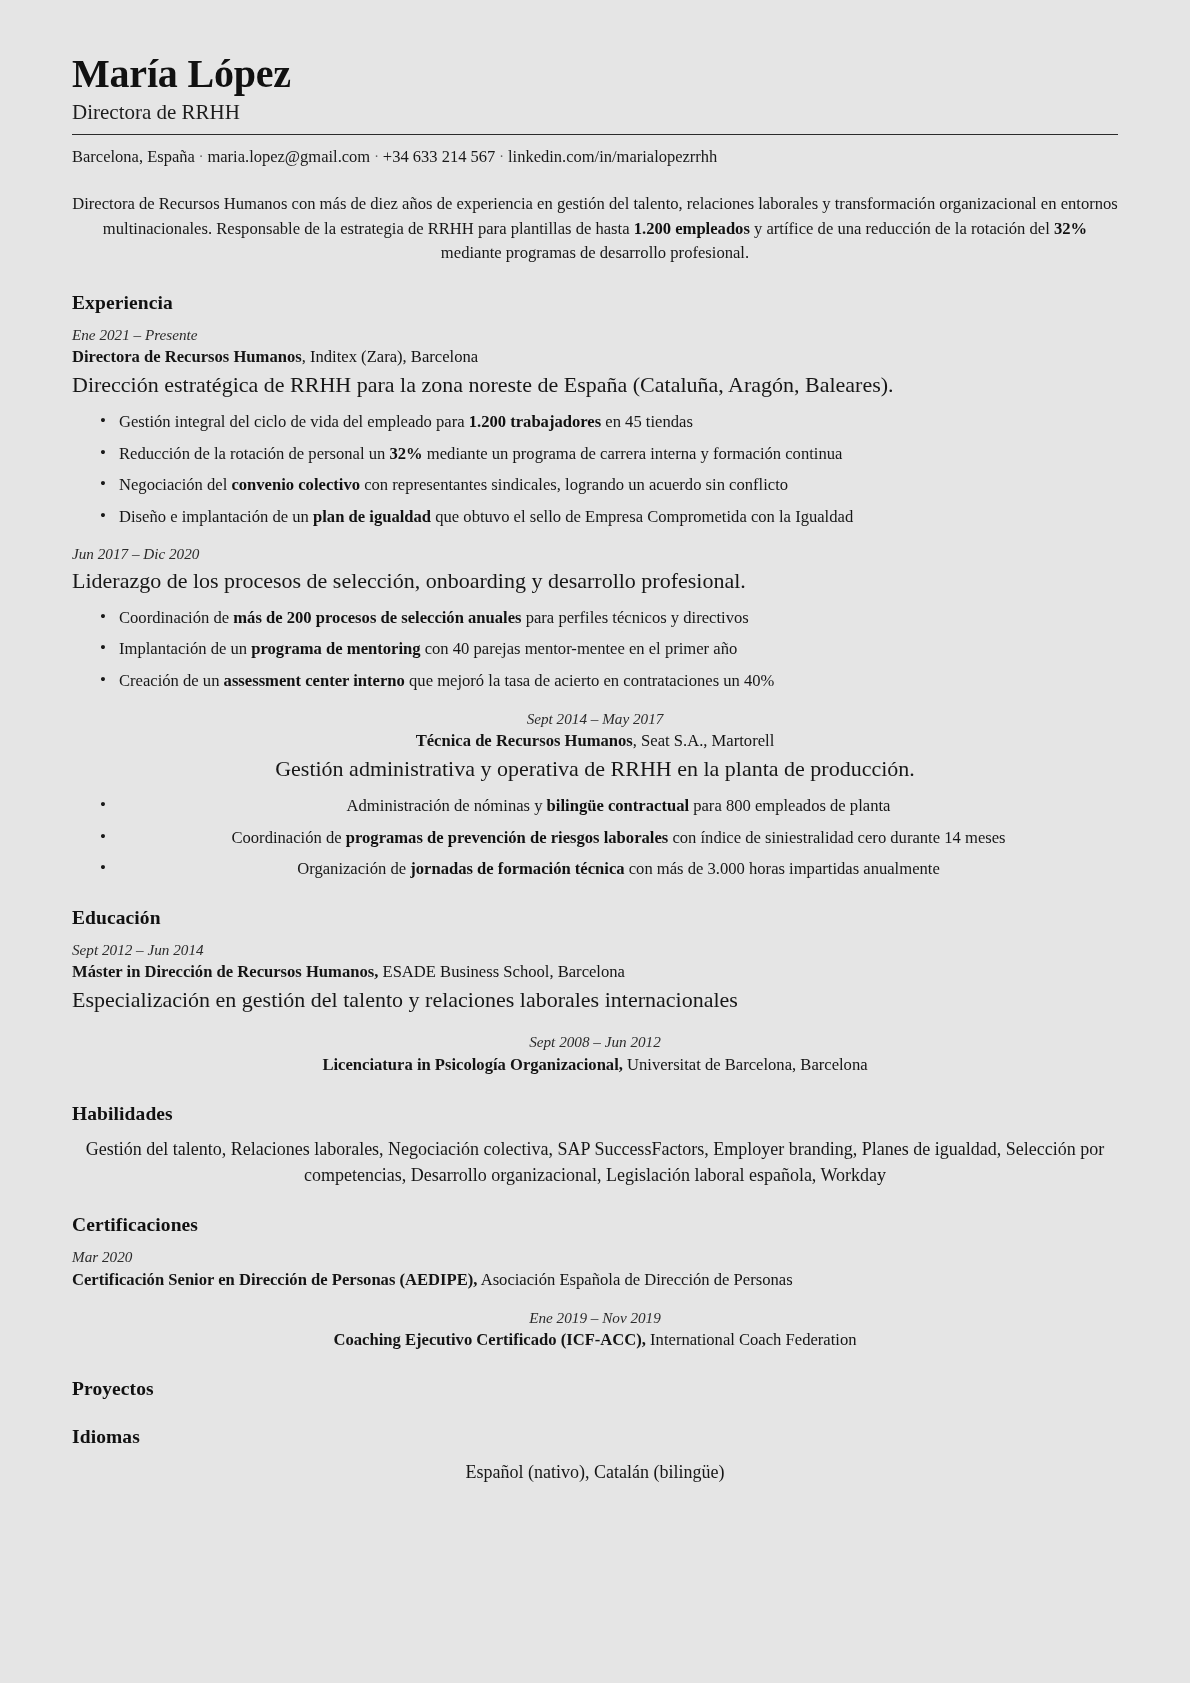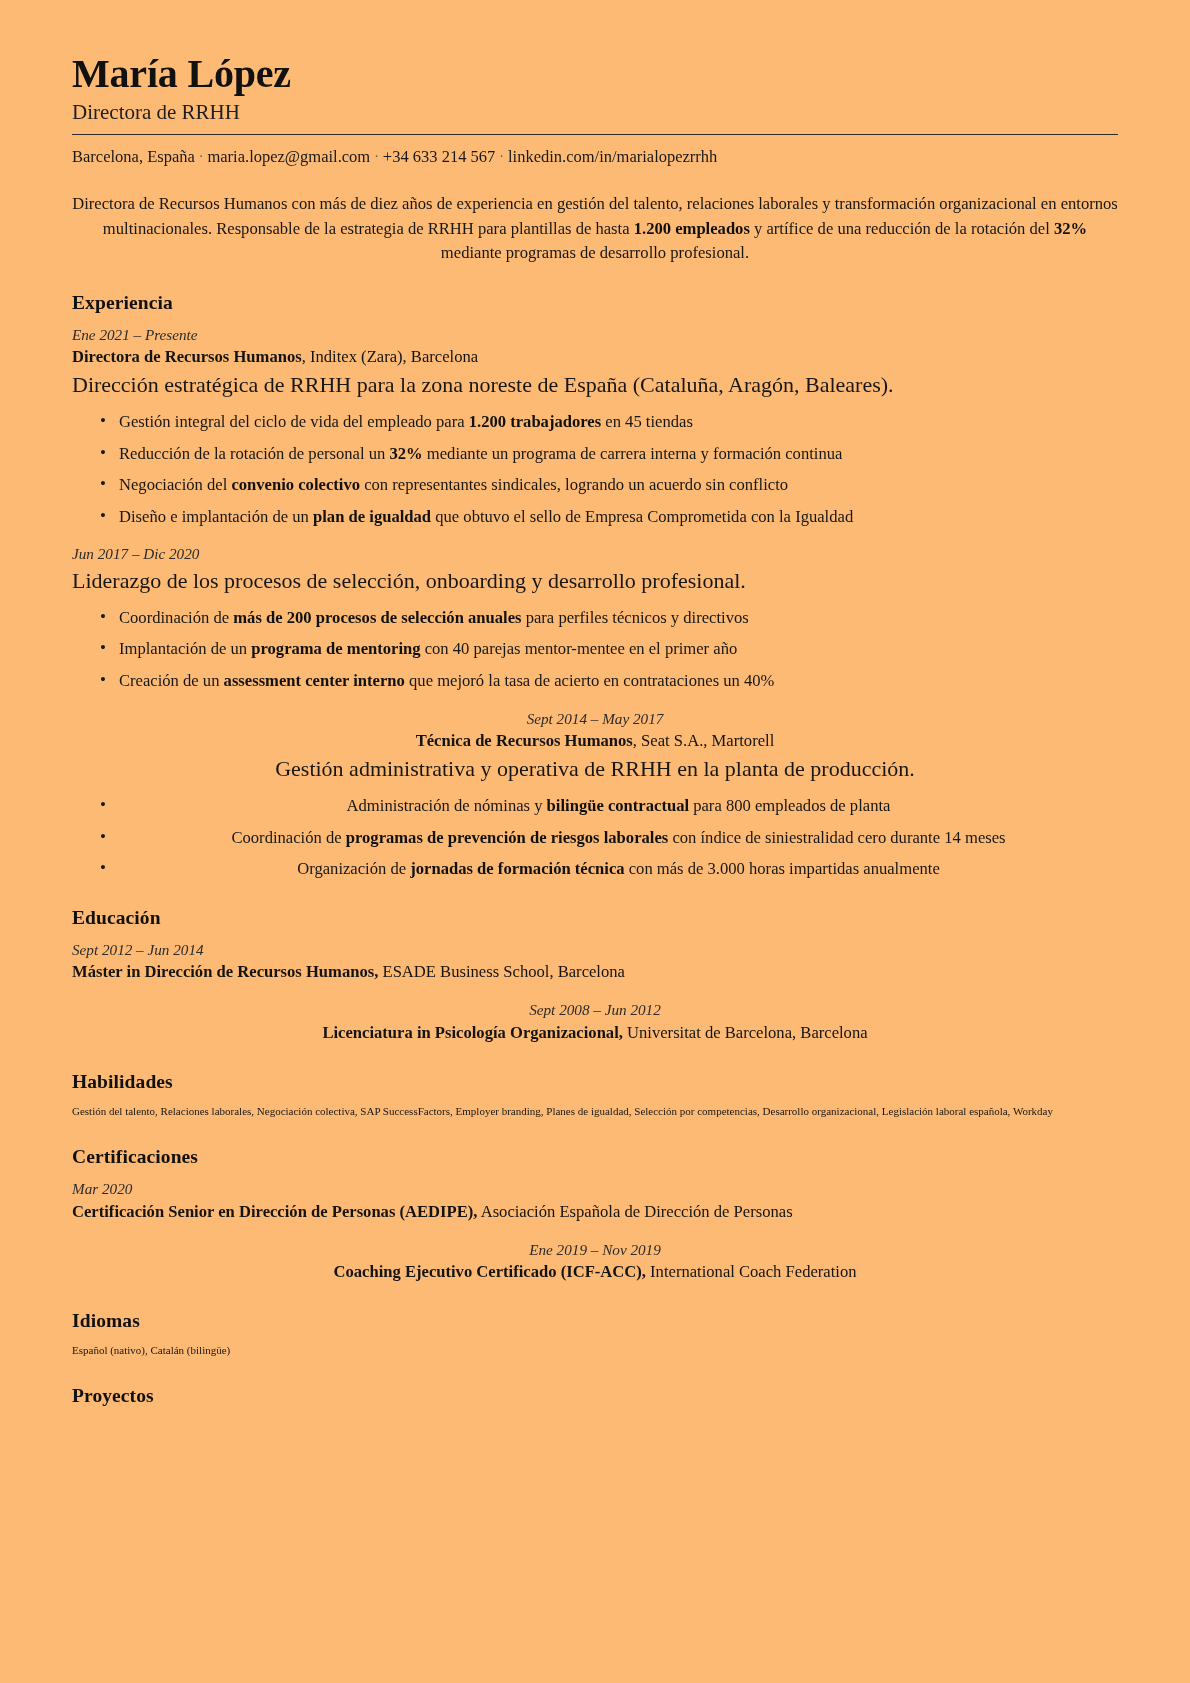--- a/index.html
+++ b/index.html
@@ -12,21 +12,21 @@
     min-height: 1683px;
     font-family: "Liberation Serif", "DejaVu Serif", serif;
     color: #1a1a1a;
     -webkit-font-smoothing: antialiased;
   }
   .page {
     width: 1190px;
     min-height: 1683px;
     box-sizing: border-box;
     padding: 52px 72px 40px 72px;
-    background: #fdba74;
+    background: #e5e5e5;
   }
 
   
   .header { margin: 0 0 0 0; }
   .name {
     font-size: 40px;
     font-weight: 700;
     letter-spacing: -0.2px;
     line-height: 1.12;
     margin: 0 0 2px 0;
@@ -116,24 +116,25 @@
   ul.bullets li::before {
     content: "•";
     position: absolute;
     left: 0;
     top: -1px;
     font-size: 17px;
     color: #1a1a1a;
   }
 
   .body-text {
-    font-size: 11px;
+    font-size: 18px;
     line-height: 1.45;
     color: #171717;
     margin: 0;
+    text-align: center;
   }
 
   b, strong { font-weight: 700; color: #111111; }
 </style>
 </head>
 <body>
 
 <div class="page">
 
   <div class="header">
@@ -179,20 +180,21 @@
             <li><span>Coordinación de </span><b>programas de prevención de riesgos laborales</b><span> con índice de siniestralidad cero durante 14 meses</span></li>
             <li><span>Organización de </span><b>jornadas de formación técnica</b><span> con más de 3.000 horas impartidas anualmente</span></li>
           </ul>
         </div>
       </div>
       <div class="section">
         <div class="section-title">Educación</div>
         <div class="entry">
           <div class="entry-date">Sept 2012 – Jun 2014</div>
           <div class="entry-head"><span class="role">Máster in Dirección de Recursos Humanos,</span><span> ESADE Business School, Barcelona</span></div>
+          <div class="entry-desc">Especialización en gestión del talento y relaciones laborales internacionales</div>
         </div>
         <div class="entry">
           <div class="entry-date">Sept 2008 – Jun 2012</div>
           <div class="entry-head"><span class="role">Licenciatura in Psicología Organizacional,</span><span> Universitat de Barcelona, Barcelona</span></div>
         </div>
       </div>
       <div class="section">
         <div class="section-title">Habilidades</div>
         <p class="body-text">Gestión del talento, Relaciones laborales, Negociación colectiva, SAP SuccessFactors, Employer branding, Planes de igualdad, Selección por competencias, Desarrollo organizacional, Legislación laboral española, Workday</p>
       </div>
@@ -201,21 +203,21 @@
         <div class="entry">
           <div class="entry-date">Mar 2020</div>
           <div class="entry-head"><span class="role">Certificación Senior en Dirección de Personas (AEDIPE),</span><span> Asociación Española de Dirección de Personas</span></div>
         </div>
         <div class="entry">
           <div class="entry-date">Ene 2019 – Nov 2019</div>
           <div class="entry-head"><span class="role">Coaching Ejecutivo Certificado (ICF-ACC),</span><span> International Coach Federation</span></div>
         </div>
       </div>
       <div class="section">
+        <div class="section-title">Proyectos</div>
+      </div>
+      <div class="section">
         <div class="section-title">Idiomas</div>
         <p class="body-text">Español (nativo), Catalán (bilingüe)</p>
       </div>
-      <div class="section">
-        <div class="section-title">Proyectos</div>
-      </div>
     </div>
 
 </div>
 
 </body></html>

